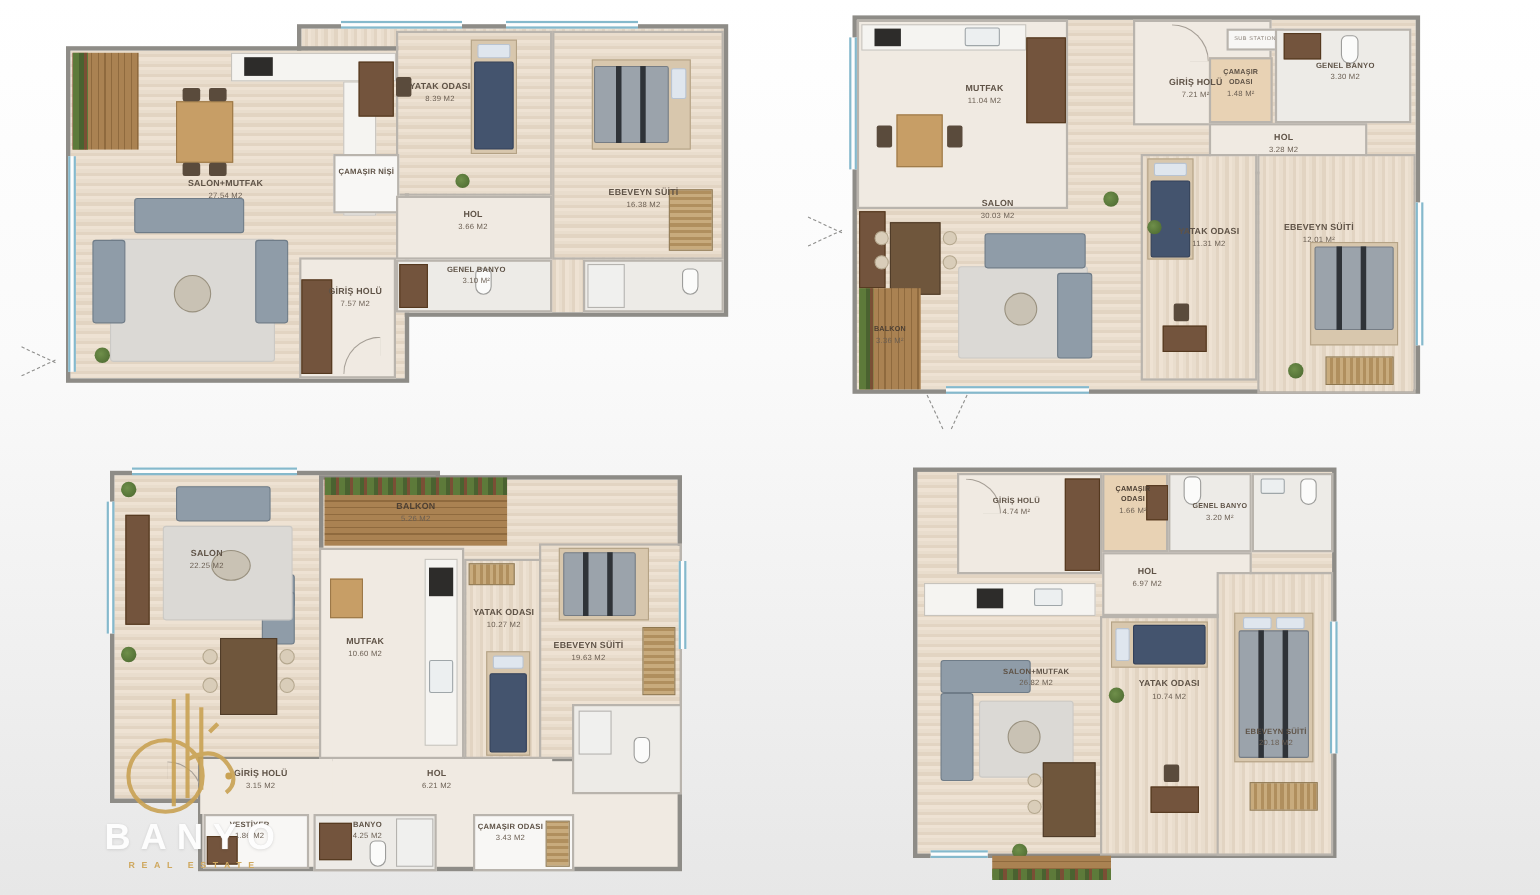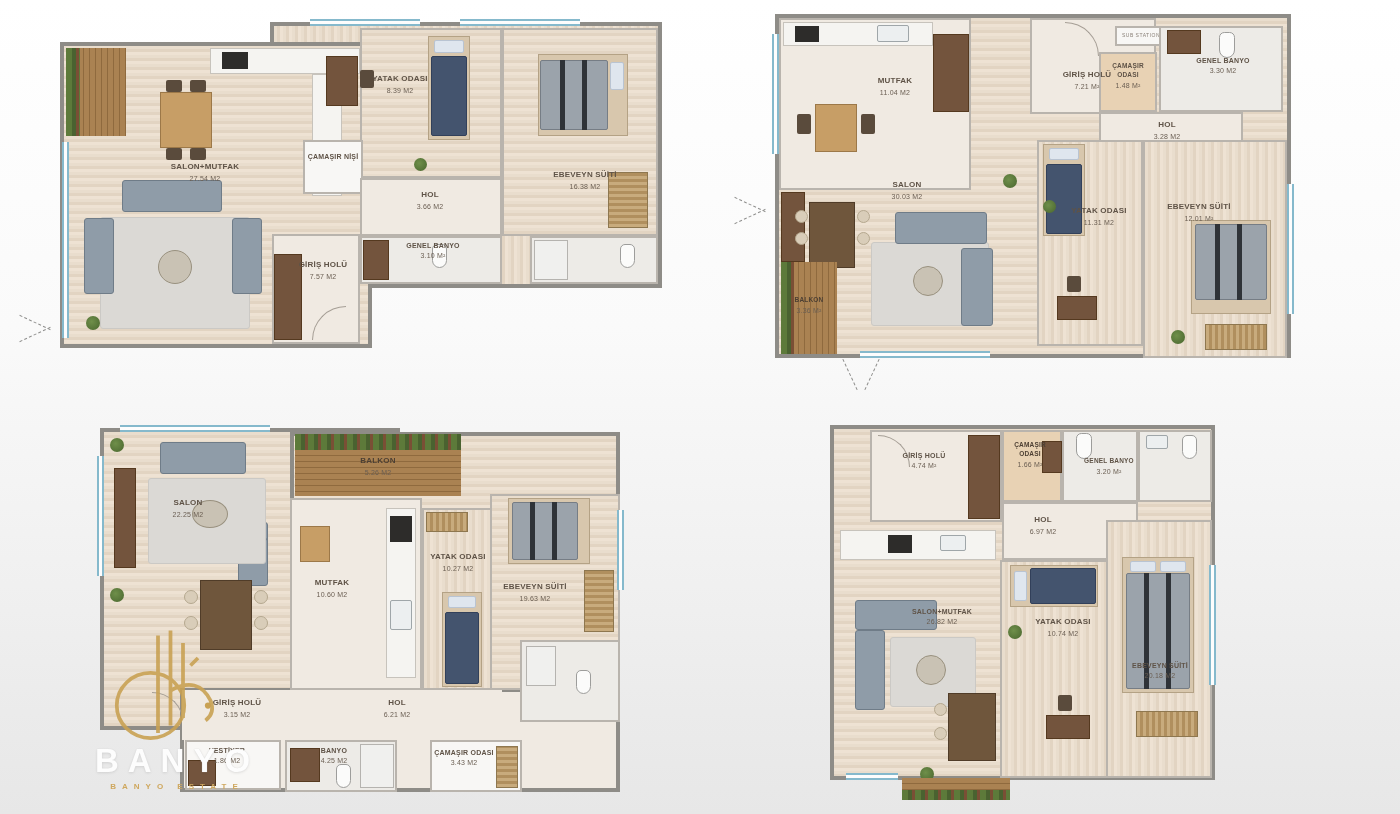--- a/index.html
+++ b/index.html
@@ -410,17 +410,17 @@
         <path d="M40 6 L40 84"></path>
         <path d="M50 2 L50 78"></path>
         <path d="M60 12 L60 72"></path>
         <path d="M50 50 q 22 -12 32 8 q 4 10 -4 16"></path>
         <path d="M66 30 l6 -6"></path>
       </g>
       <circle cx="80" cy="62" r="2.5" fill="#c9a254"></circle>
     </svg>
     <div class="brand">
       <div class="brand-name">BANYO</div>
-      <div class="brand-tag">BANYO ESTATE</div>
+      <div class="brand-tag">REAL ESTATE</div>
     </div>
   </div>
 
 </div>
 
 </body></html>

